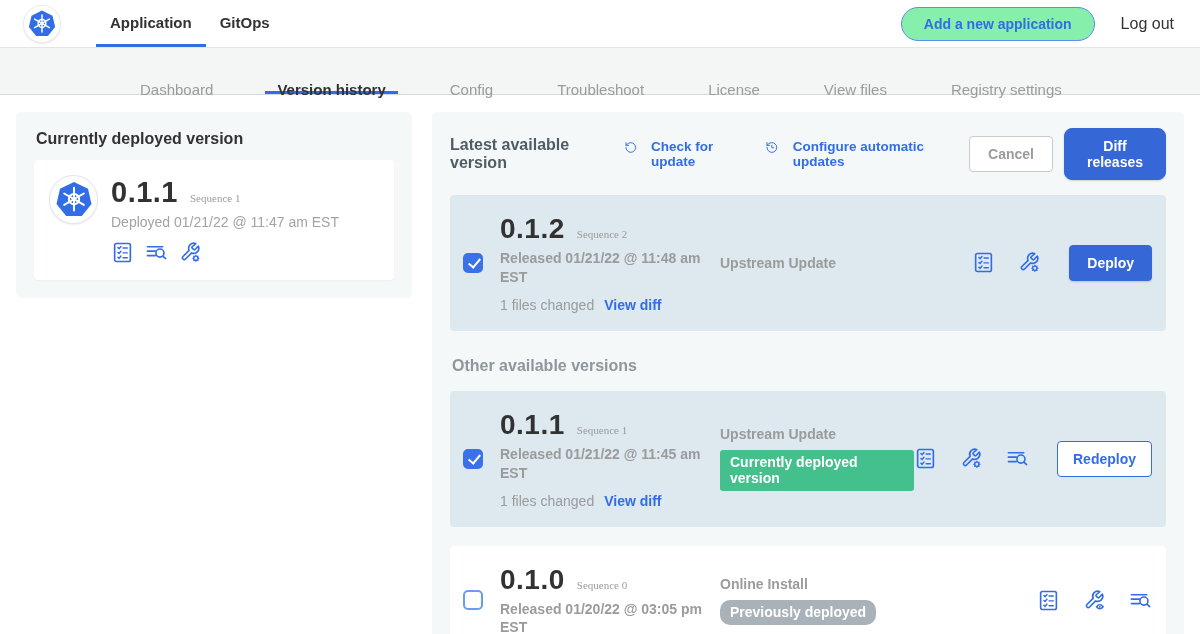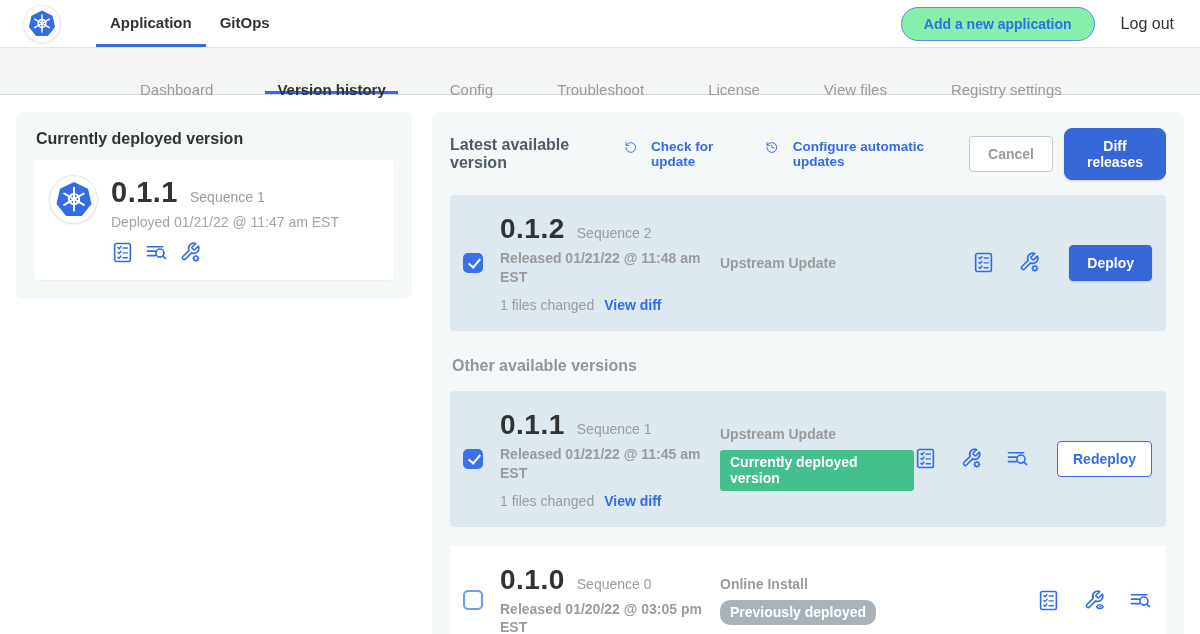--- a/index.html
+++ b/index.html
@@ -47,21 +47,21 @@
   .left-title{ font-size:16px; font-weight:700; color:#323232; margin:2px 0 12px 2px; }
   .deployed-card{ background:#fff; border-radius:4px; padding:14px 16px 16px;
                   box-shadow:0 1px 2px rgba(0,0,0,.04); display:flex; gap:14px; }
   .k8s-circle{ width:47px; height:47px; border-radius:50%; background:#fff; flex:0 0 47px;
                box-shadow:0 0 0 1px #e7e7e7,0 1px 3px rgba(0,0,0,.15);
                display:flex; align-items:center; justify-content:center; margin-top:2px; }
   .k8s-circle svg{ width:40px; height:40px; }
   .dep-info{ padding-top:2px; }
   .ver-line{ display:flex; align-items:baseline; gap:12px; }
   .ver-num{ font-size:29px; font-weight:700; color:#323232; letter-spacing:.5px; }
-  .ver-seq{ font-size:14px; color:var(--muted); }
+  .ver-seq{ font-size:11px; color:var(--muted);font-family:Liberation Serif, serif; }
   .dep-date{ font-size:14px; color:#a3a3a3; margin-top:5px; }
   .icon-row{ display:flex; align-items:center; gap:11px; margin-top:11px; color:var(--blue); }
   .icon{ width:23px; height:23px; color:var(--blue); cursor:pointer; }
 
   
   .right-panel{ flex:1; background:var(--panel-bg); border-radius:6px; padding:16px 18px 18px; }
   .panel-header{ display:flex; align-items:center; margin-bottom:15px; }
   .panel-title{ font-size:16px; font-weight:700; color:#4f5b66; margin-right:26px; }
   .hdr-link{ display:flex; gap:14px; color:var(--blue); font-size:13.5px;
              font-weight:700; cursor:pointer; margin-right:26px; }

